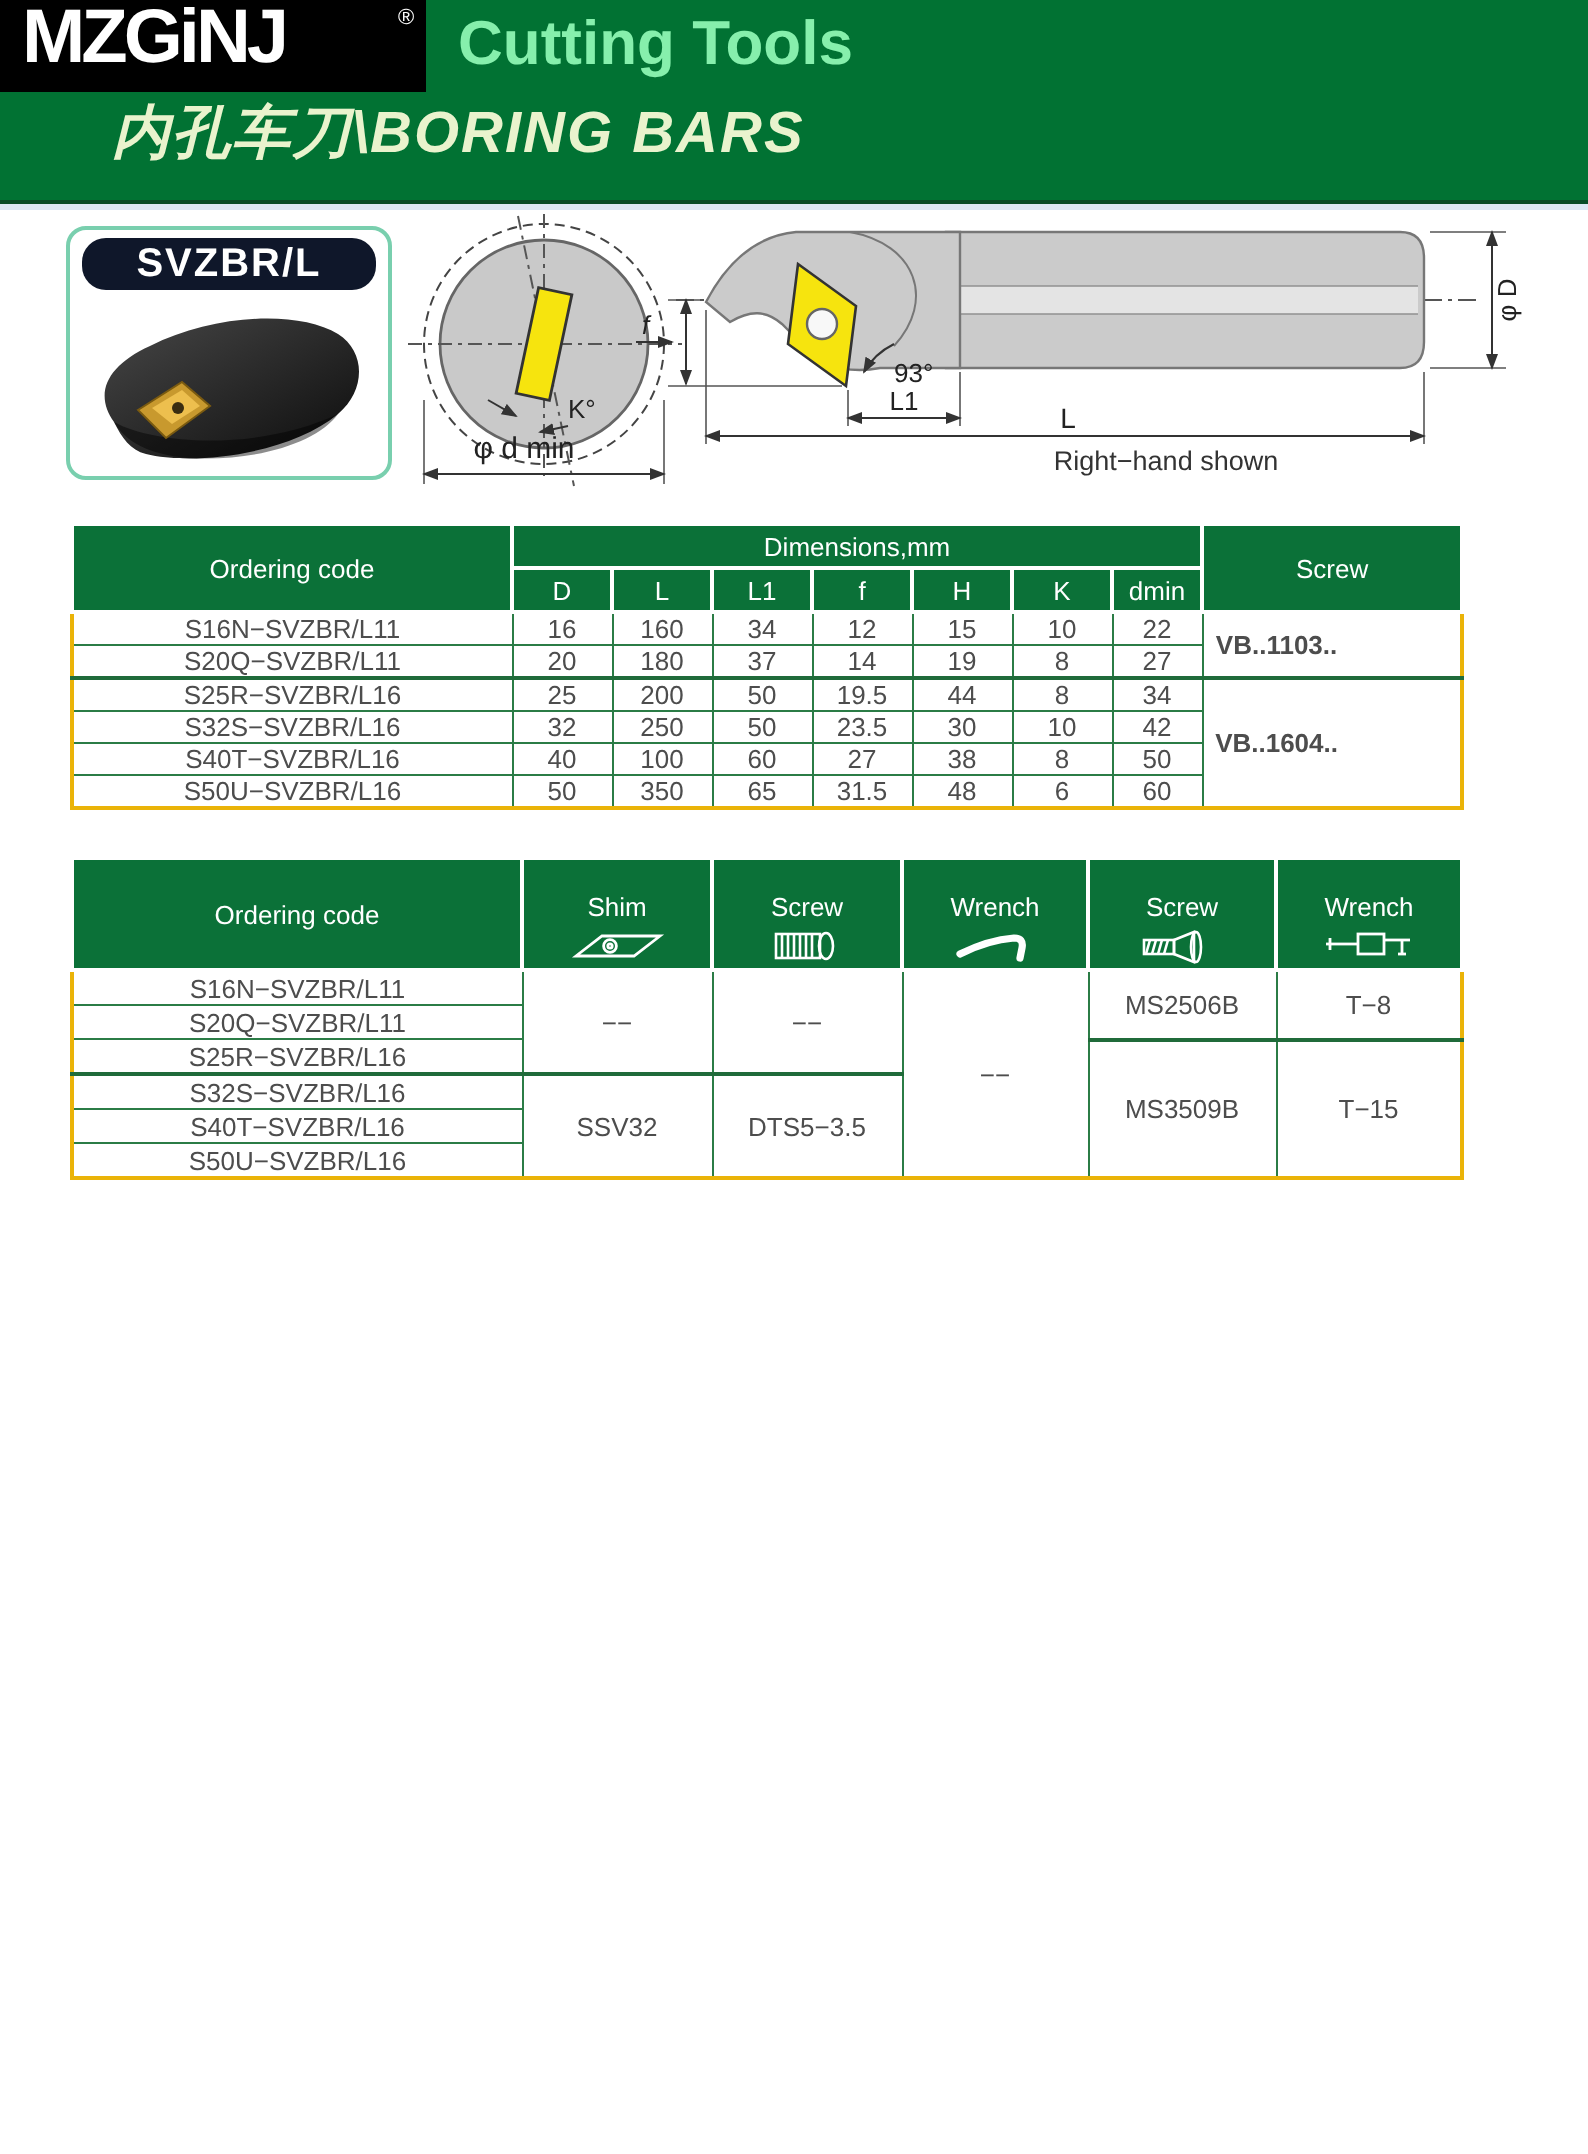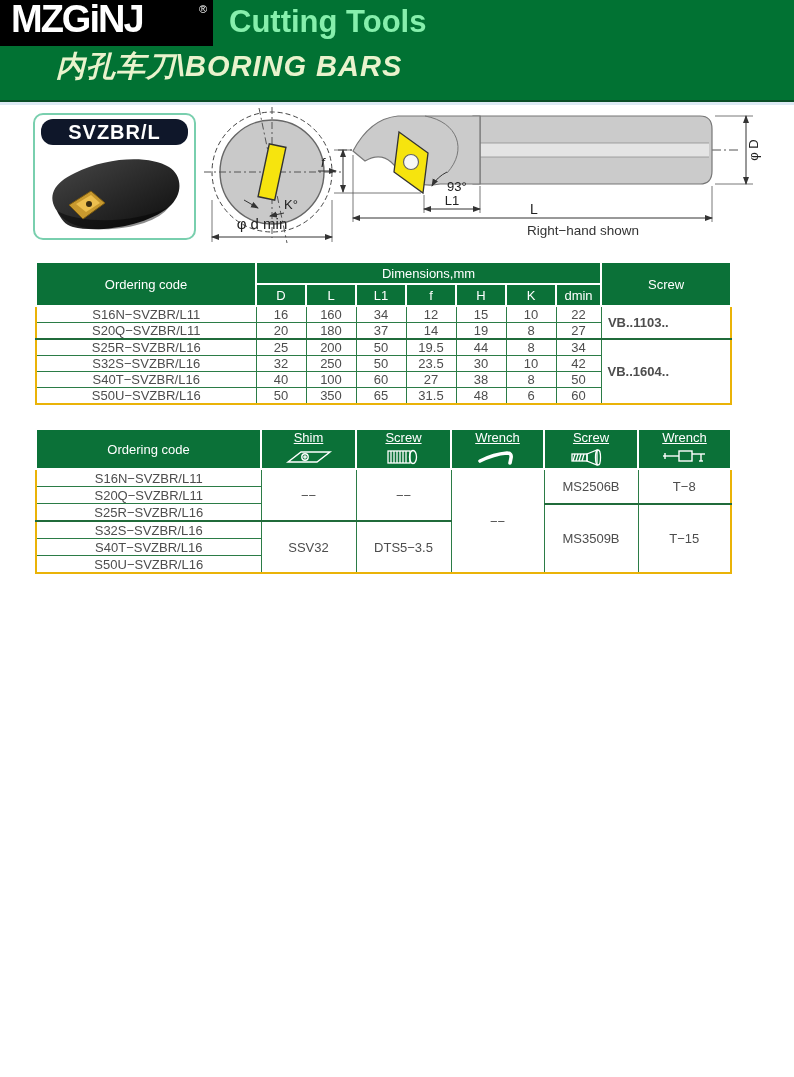--- a/index.html
+++ b/index.html
@@ -37,21 +37,21 @@
      border:2px solid #fff;padding:0;}
   .tbl1 th{height:20px;}
   .tbl2 th{height:36px;vertical-align:middle;}
   td{border:1px solid #2b7c46;color:#4d4d4d;font-size:13px;text-align:center;
      padding:0;background:#fff;}
   .tbl1 td{height:15px;}
   .tbl2 td{height:16px;}
   table{border:2px solid #eab308;}
   .hline{border-top:2px solid #206b3a;}
   .insert-cell{padding-right:55px;font-weight:bold;}
-  .icon-head .lbl{display:block;line-height:14px;margin-top:1px;text-decoration:underline;}
+  .icon-head .lbl{display:block;line-height:14px;margin-top:17px;}
   .icon-head svg{display:block;margin:1px auto 2px auto;}
 </style>
 </head>
 <body>
 
 <div class="page">
 
   <div class="banner">
     <div class="logo-patch"></div>
     <div class="brand">MZGiNJ</div>

